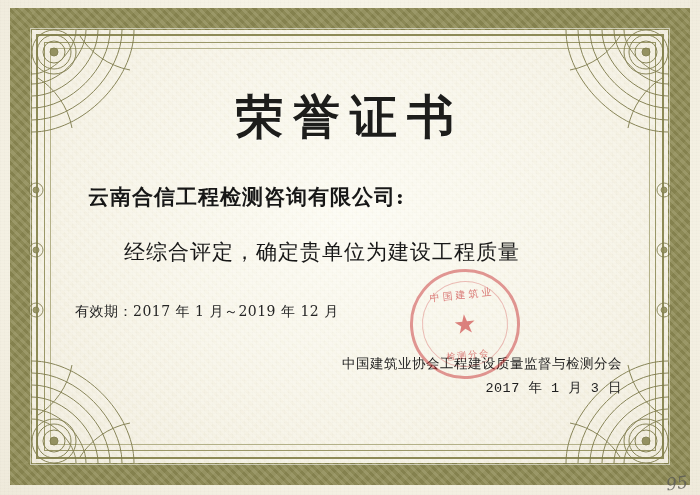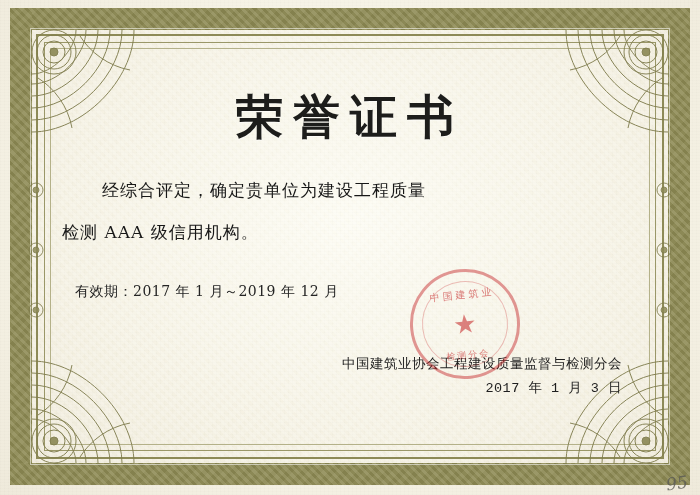--- a/index.html
+++ b/index.html
@@ -150,23 +150,24 @@
     margin-left: 26px;
     font-family: "DejaVu Serif", serif;
     font-size: 21px;
     font-weight: bold;
     color: #171717;
     letter-spacing: 1px;
   }
 
   .body-text {
     margin-top: 20px;
+    margin-left: 22px;
     margin-right: 12px;
     font-family: "DejaVu Serif", serif;
-    font-size: 17px;
+    font-size: 21px;
     line-height: 42px;
     color: #171717;
     letter-spacing: 1px;
   }
   .body-text .indent { display: inline-block; width: 40px; }
 
   .validity {
     margin-top: 30px;
     margin-left: 13px;
     font-family: "DejaVu Serif", serif;
@@ -341,24 +342,24 @@
         <circle cx="10" cy="100" r="3" fill="#8d8a57"></circle>
       <circle cx="10" cy="160" r="7"></circle>
         <circle cx="10" cy="160" r="3" fill="#8d8a57"></circle>
     </g>
   </svg>
 
   <div class="content">
 
     <div class="title">荣誉证书</div>
 
+    <div class="recipient">云南合信工程检测咨询有限公司:</div>
 
     <div class="body-text">
       <div><span class="indent"></span><span>经综合评定，确定贵单位为建设工程质量</span></div>
-      <div>检测 AAA 级信用机构。</div>
     </div>
 
     <div class="validity">有效期：2017 年 1 月～2019 年 12 月</div>
 
     <div class="signature">
       <div>中国建筑业协会工程建设质量监督与检测分会</div>
       <div>2017 年 1 月 3 日</div>
     </div>
 
     <div class="seal">

